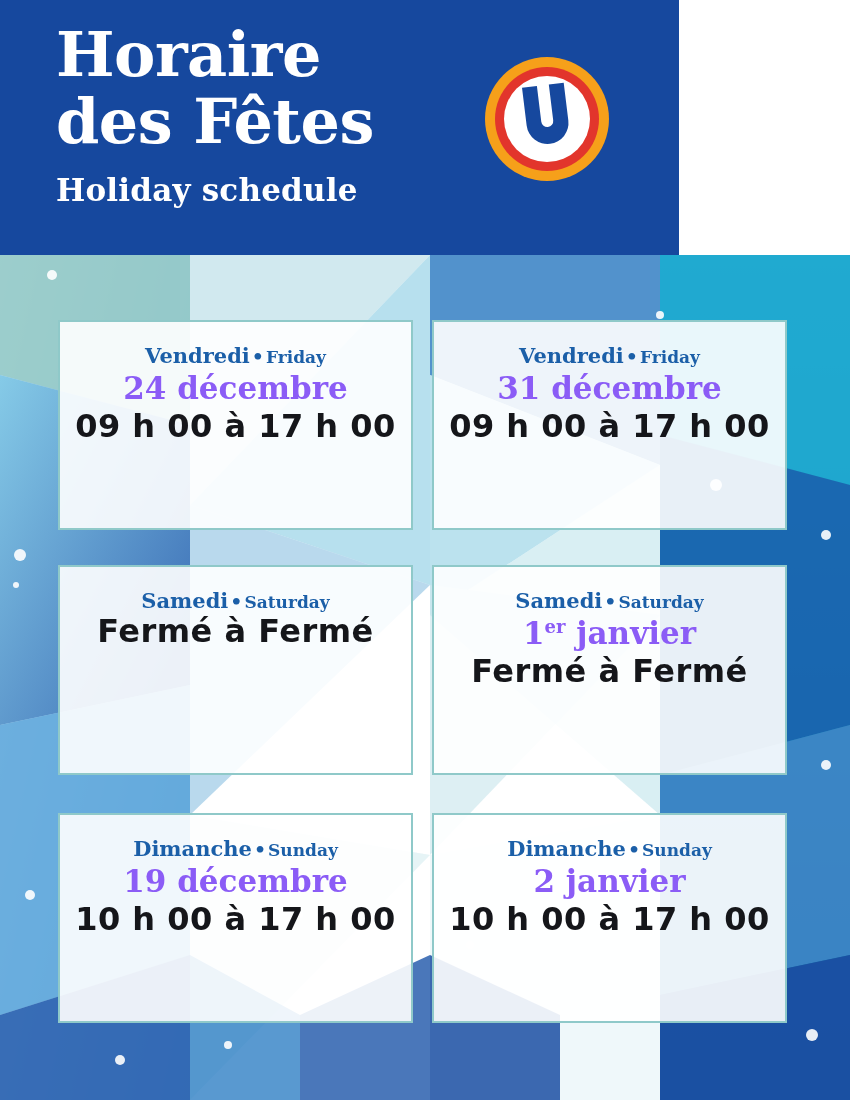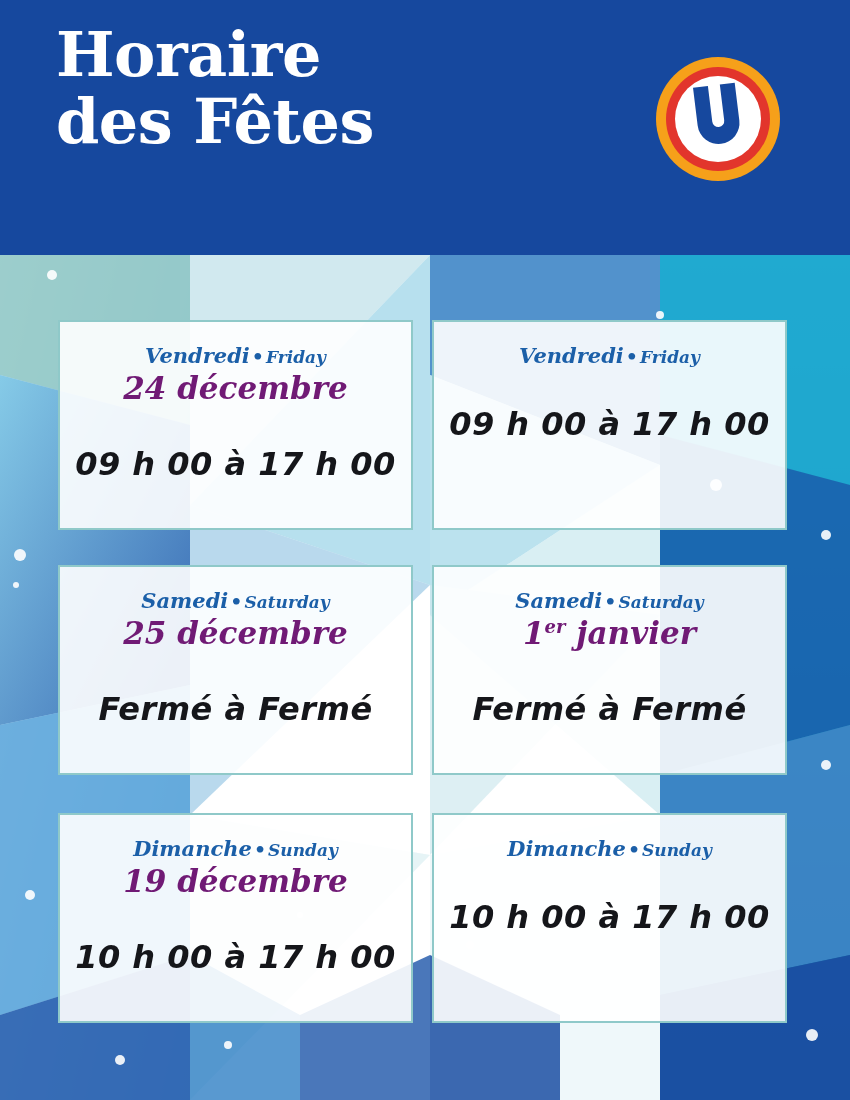--- a/index.html
+++ b/index.html
@@ -18,21 +18,21 @@
     width: 850px;
     height: 1100px;
     overflow: hidden;
     background: #ffffff;
   }
 
   
   .header {
     position: absolute;
     left: 0; top: 0;
-    width: 850px;
+    width: 679px;
     height: 255px;
     background: #16489e;
     z-index: 10;
   }
   .header-titles {
     position: absolute;
     left: 56px;
     top: 22px;
     color: #ffffff;
   }
@@ -74,21 +74,20 @@
   }
   .bg svg { display: block; }
 
   
   .grid {
     position: absolute;
     left: 0; top: 255px;
     width: 850px;
     height: 845px;
     z-index: 5;
-    font-style: italic;
   }
   .card {
     position: absolute;
     box-sizing: border-box;
     background: rgba(255,255,255,0.90);
     border: 2px solid #8fc9c9;
     text-align: center;
     padding-top: 22px;
   }
   .card.c0 { left: 58px;  top: 65px;  width: 355px; height: 210px; }
@@ -109,38 +108,37 @@
   .day-line .en {
     font-size: 17px;
   }
   .day-line .dot {
     font-size: 19px;
     padding: 0 2px;
   }
   .date-line {
     font-family: "DejaVu Serif", serif;
     font-weight: bold;
-    color: #701a75;
+    color: #8b5cf6;
     font-size: 31px;
     line-height: 1.15;
     margin-top: 4px;
     white-space: nowrap;
   }
   .date-line sup {
     font-size: 0.58em;
     vertical-align: super;
     margin-top: 24px;
   }
   .hours-line {
     font-family: "DejaVu Sans", sans-serif;
     font-weight: bold;
     color: #15161a;
     font-size: 32px;
     letter-spacing: 0.5px;
-    margin-top: 38px;
     white-space: nowrap;
   }
 </style>
 </head>
 <body>
 
 <div class="poster">
 
   <div class="bg">
     <svg width="850" height="845" viewBox="0 0 850 845" xmlns="http://www.w3.org/2000/svg" aria-hidden="true">
@@ -210,20 +208,21 @@
         <circle cx="812" cy="780" r="6"></circle>
         <circle cx="660" cy="60" r="4"></circle>
       </g>
     </svg>
   </div>
 
   <div class="header">
     <div class="header-titles">
       <div class="title-fr">Horaire
 des Fêtes</div>
+      <div class="title-en">Holiday schedule</div>
     </div>
     <div class="logo">
       <svg viewBox="0 0 128 128" xmlns="http://www.w3.org/2000/svg" aria-hidden="true">
         <circle cx="64" cy="64" r="62" fill="#f6a01a"></circle>
         <circle cx="64" cy="64" r="52" fill="#e2352c"></circle>
         <circle cx="64" cy="64" r="43" fill="#ffffff"></circle>
         <g transform="rotate(-7 64 64)">
           <path d="M43 30 h15 v36 a6 6 0 0 0 12 0 V30 h15 v38 a21 21 0 0 1 -42 0 Z" fill="#16489e"></path>
         </g>
       </svg>
@@ -237,28 +236,28 @@
         <span>Vendredi</span><span class="dot">•</span><span class="en">Friday</span>
       </div>
       <div class="date-line">24 décembre</div>
       <div class="hours-line">09 h 00 à 17 h 00</div>
     </div>
 
     <div class="card c1">
       <div class="day-line">
         <span>Vendredi</span><span class="dot">•</span><span class="en">Friday</span>
       </div>
+      <div class="date-line">31 décembre</div>
       <div class="hours-line">09 h 00 à 17 h 00</div>
     </div>
 
     <div class="card c2">
       <div class="day-line">
         <span>Samedi</span><span class="dot">•</span><span class="en">Saturday</span>
       </div>
-      <div class="date-line">25 décembre</div>
       <div class="hours-line">Fermé à Fermé</div>
     </div>
 
     <div class="card c3">
       <div class="day-line">
         <span>Samedi</span><span class="dot">•</span><span class="en">Saturday</span>
       </div>
       <div class="date-line"><span>1<sup>er</sup> janvier</span></div>
       <div class="hours-line">Fermé à Fermé</div>
     </div>
@@ -268,17 +267,18 @@
         <span>Dimanche</span><span class="dot">•</span><span class="en">Sunday</span>
       </div>
       <div class="date-line">19 décembre</div>
       <div class="hours-line">10 h 00 à 17 h 00</div>
     </div>
 
     <div class="card c5">
       <div class="day-line">
         <span>Dimanche</span><span class="dot">•</span><span class="en">Sunday</span>
       </div>
+      <div class="date-line">2 janvier</div>
       <div class="hours-line">10 h 00 à 17 h 00</div>
     </div>
 
   </div>
 </div>
 
 </body></html>

